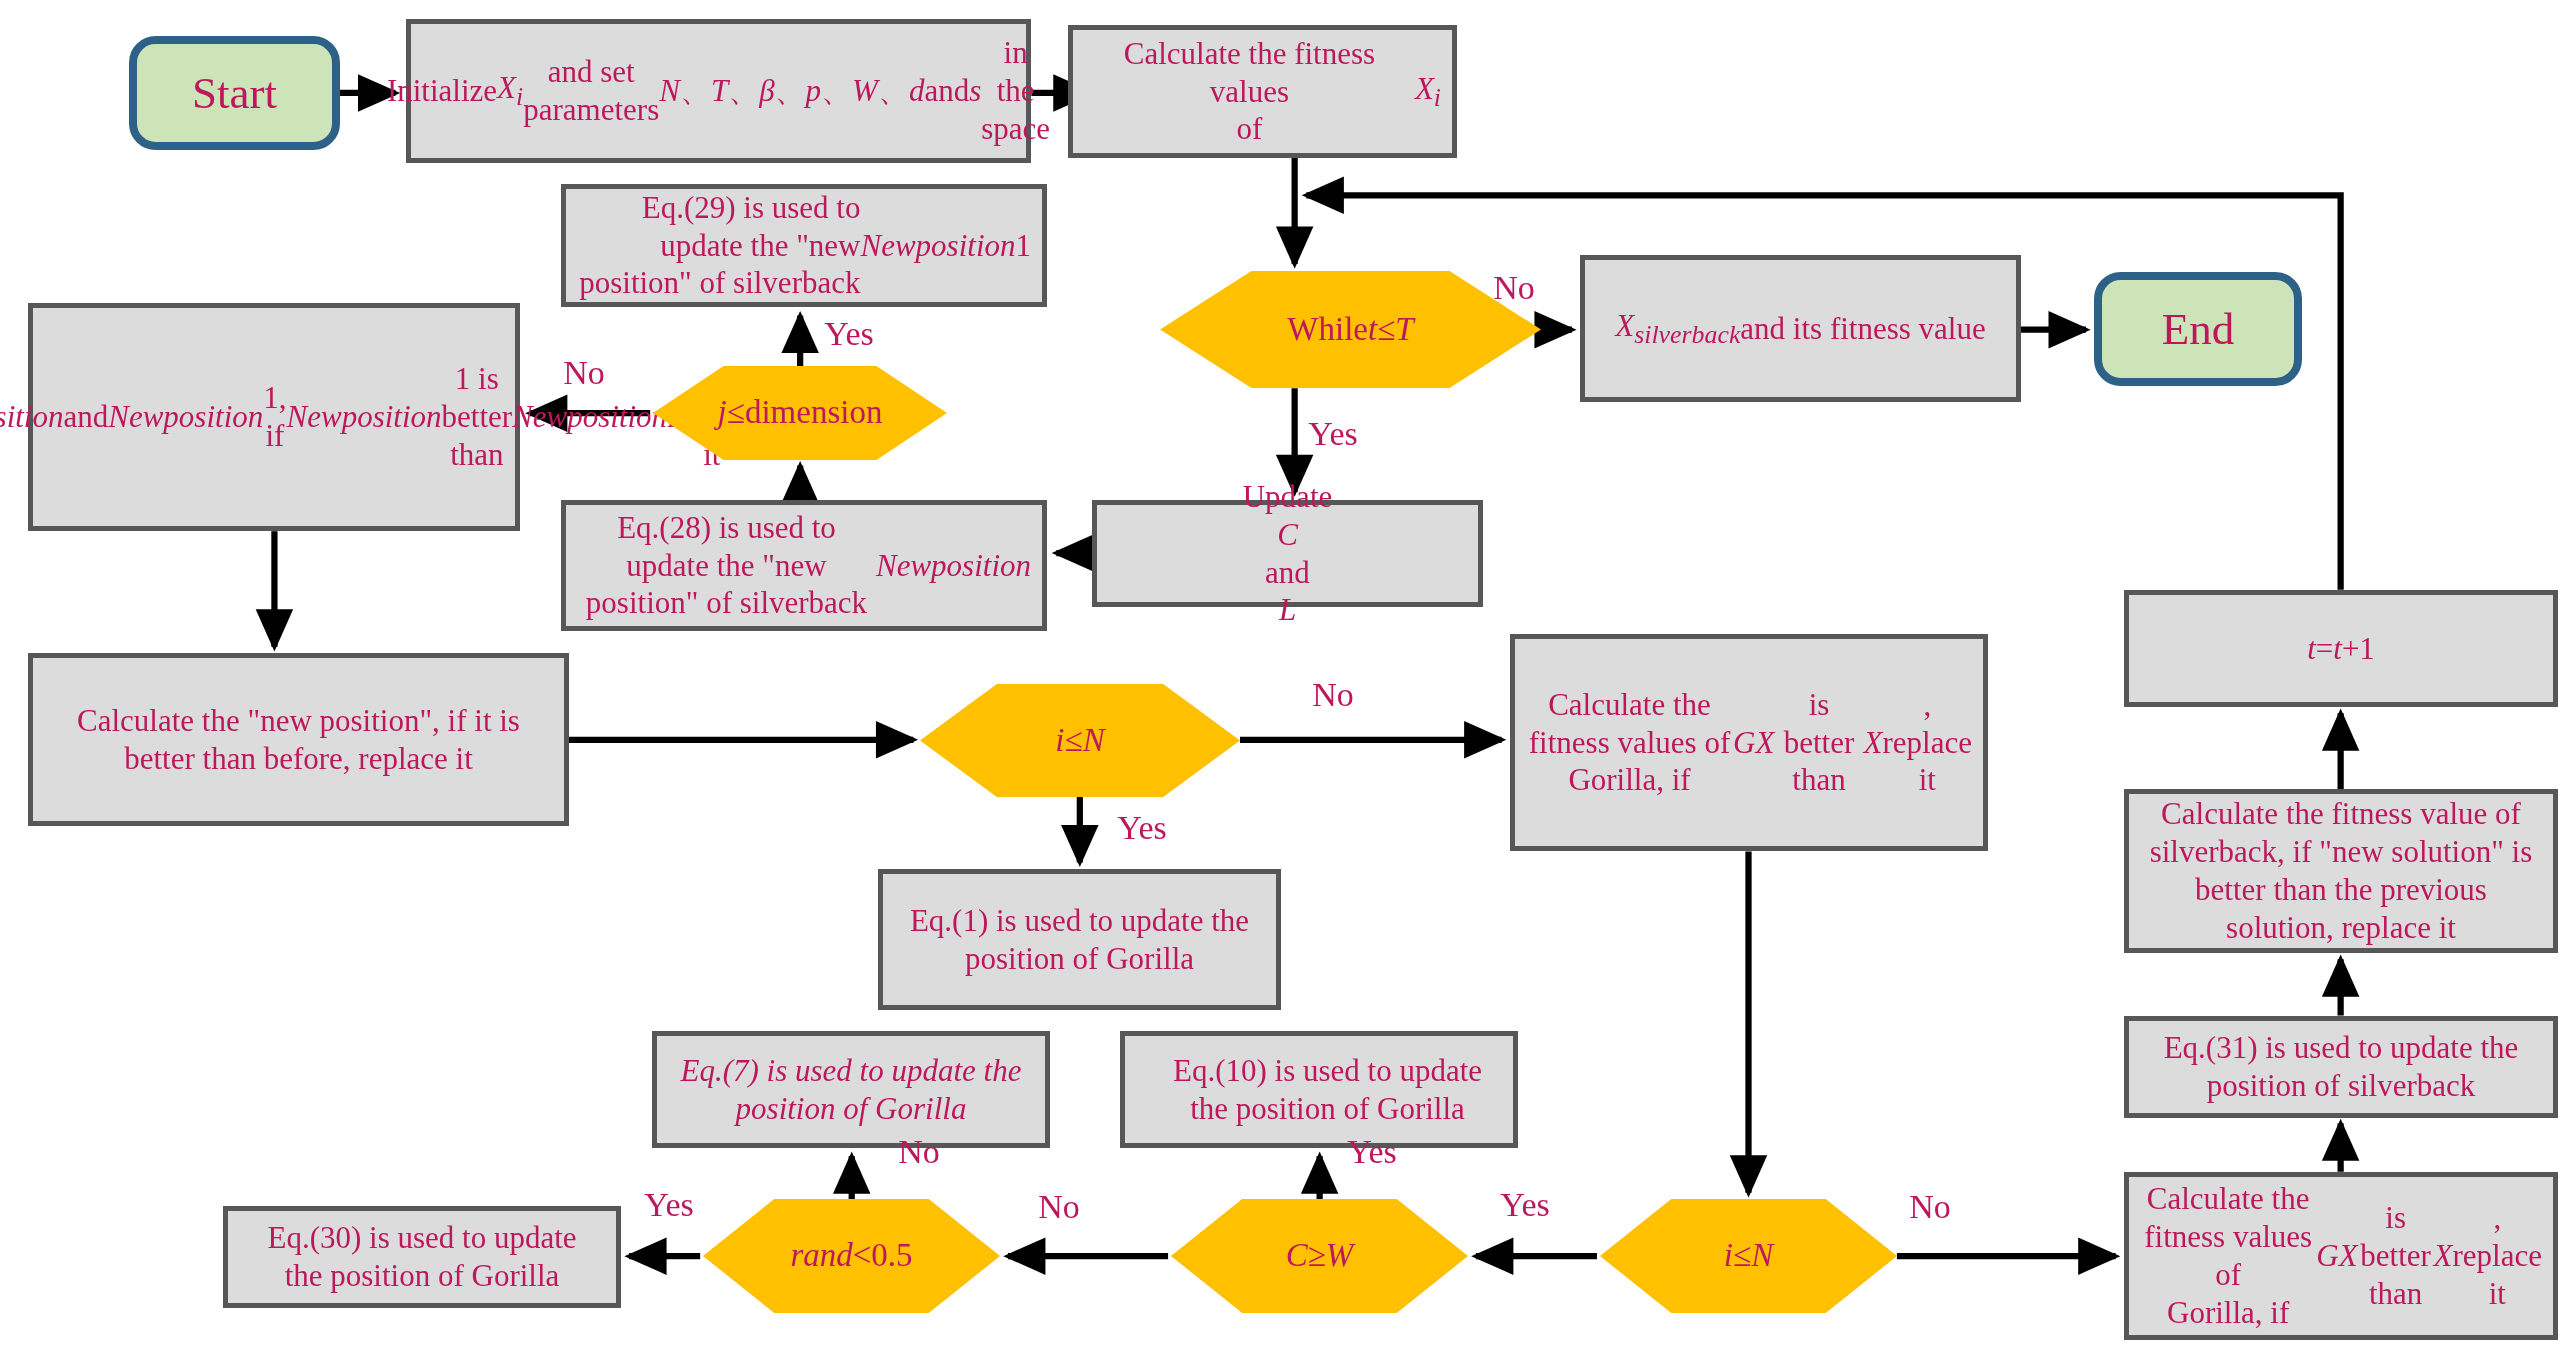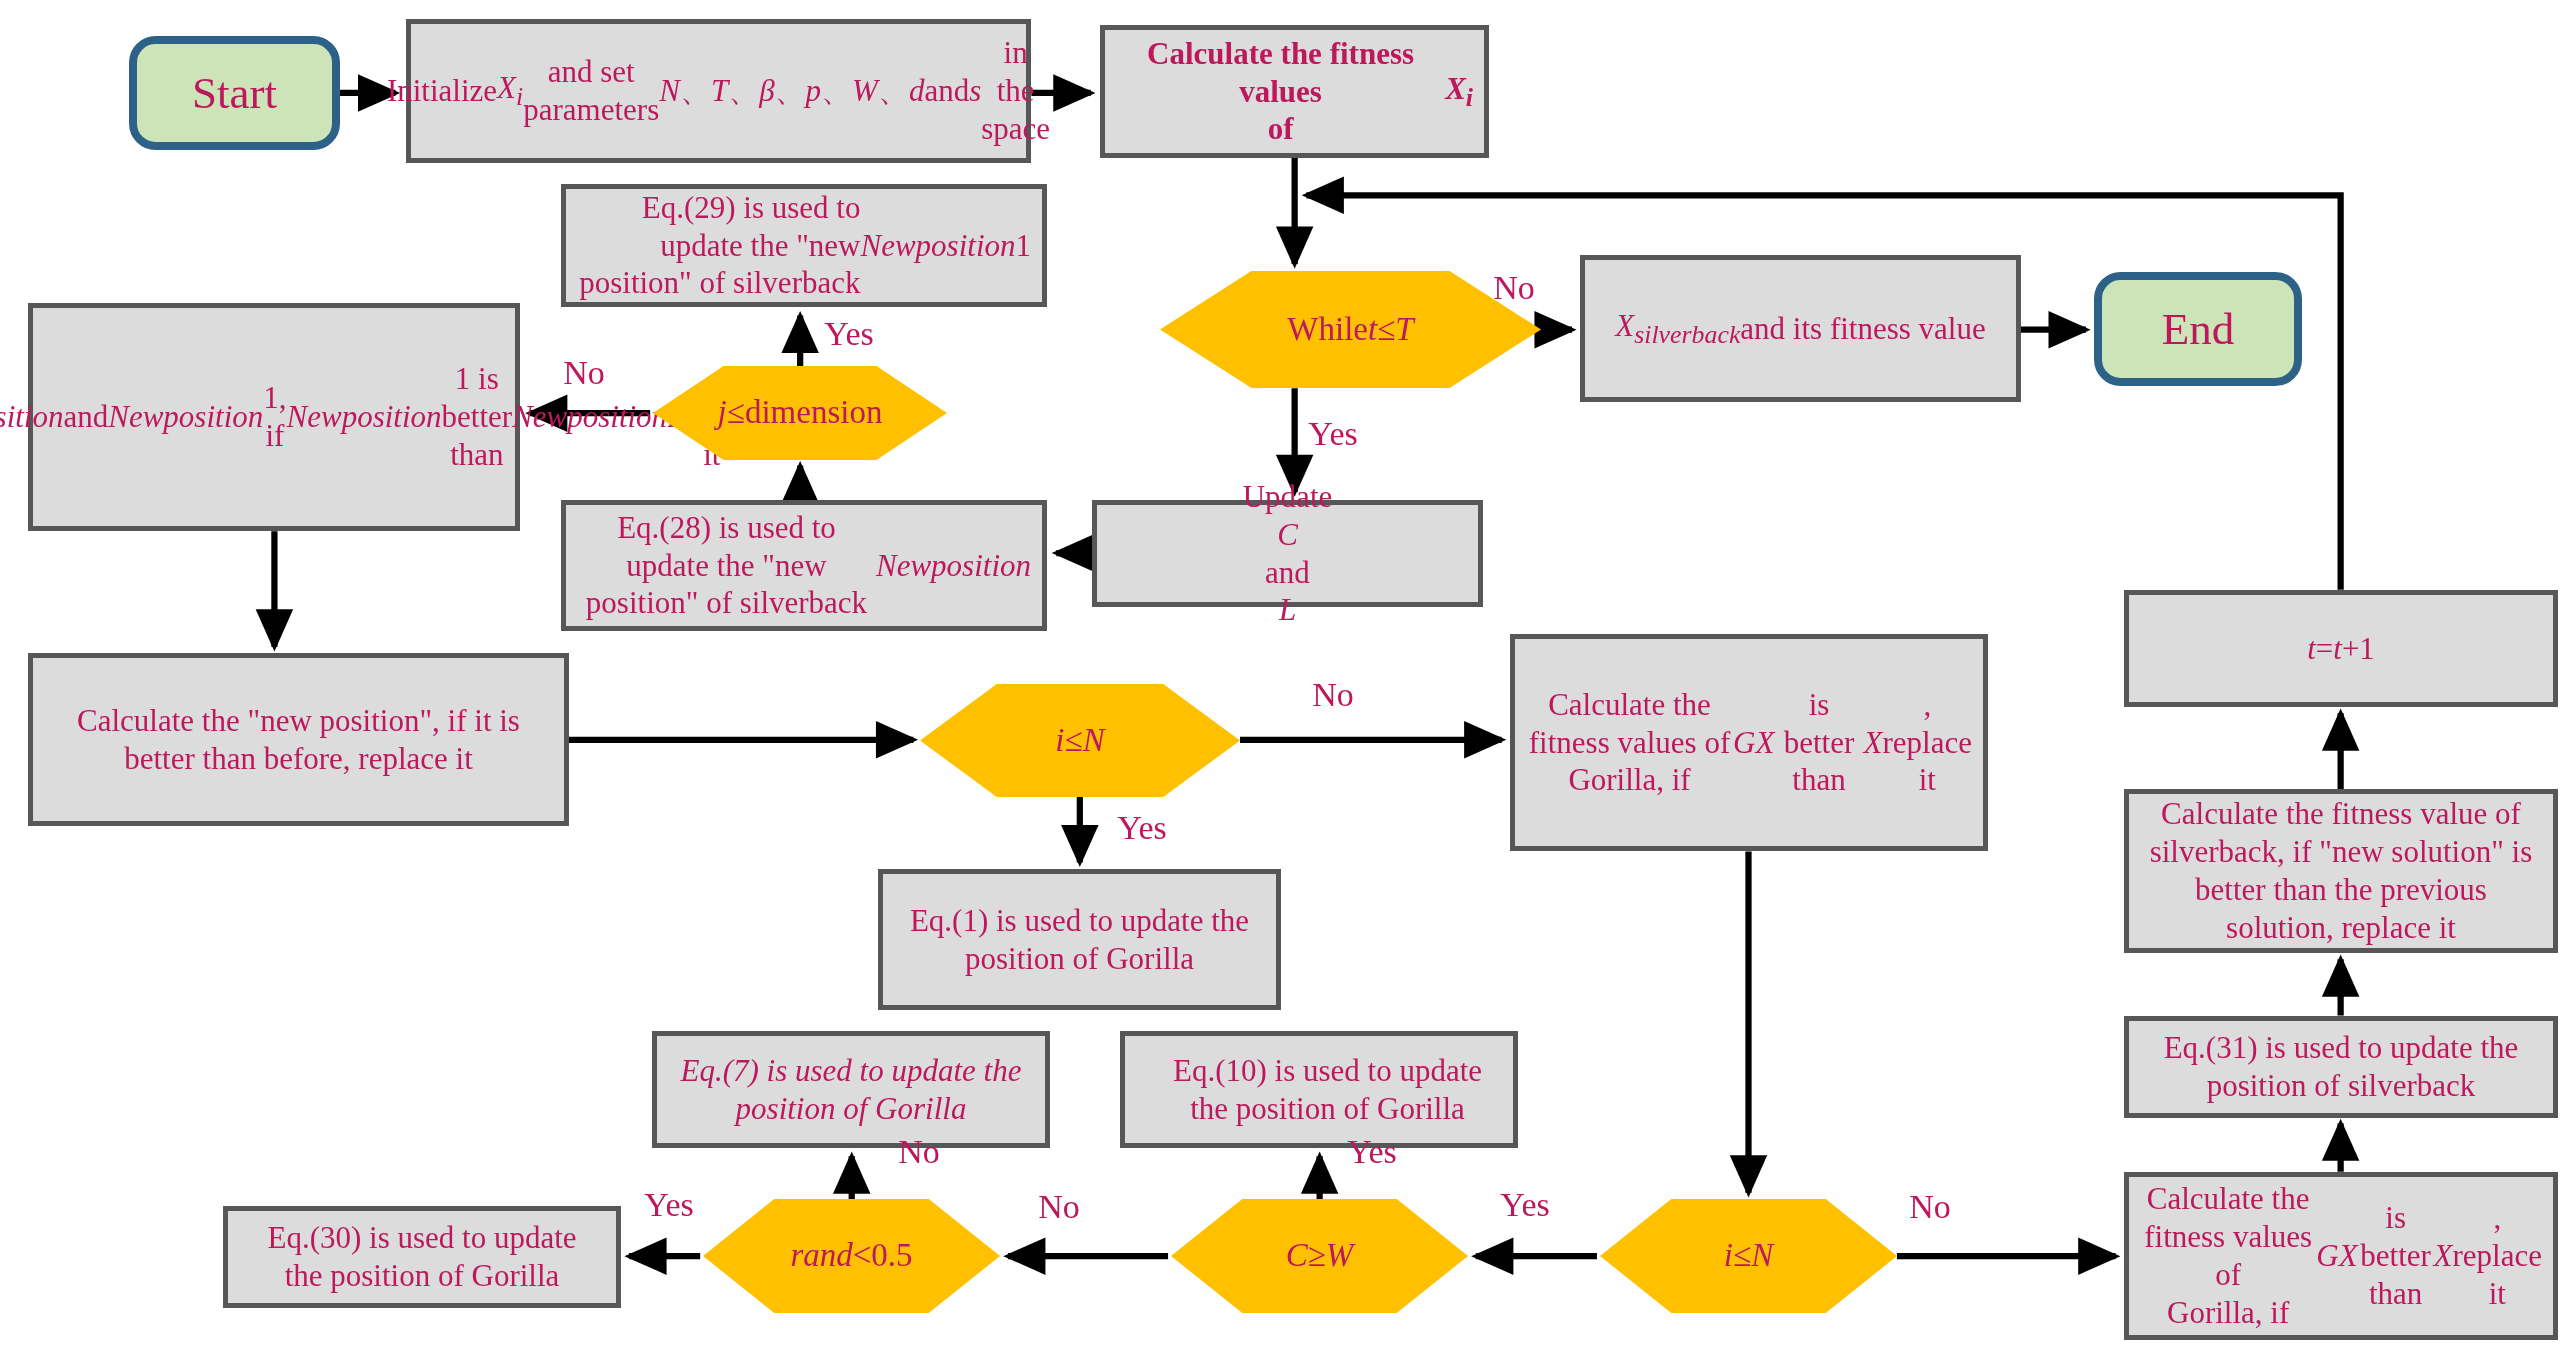--- a/index.html
+++ b/index.html
@@ -85,21 +85,21 @@
       <polyline points="1495,1608 1290,1608" marker-end="url(#ah)"></polyline>
       <polyline points="1090,1535 1090,1480" marker-end="url(#ah)"></polyline>
       <polyline points="896,1608 805,1608" marker-end="url(#ah)"></polyline>
     </g>
   </svg>
 
   <div class="node terminal" style="left:129px;top:36px;width:211px;height:114px;">Start</div>
 
   <div class="node process" style="left:406px;top:19px;width:625px;height:144px;">Initialize <i>X<sub>i</sub></i> and set parameters<br><i>N</i>、<i>T</i>、<i>β</i>、<i>p</i>、<i>W</i>、<i>d</i> and <i>s</i> in the space</div>
 
-  <div class="node process" style="left:1100px;top:25px;width:389px;height:133px;font-weight:bold;">Calculate the fitness values<br>of <i>X<sub>i</sub></i></div>
+  <div class="node process" style="left:1068px;top:25px;width:389px;height:133px;">Calculate the fitness values<br>of <i>X<sub>i</sub></i></div>
 
   <div class="node process" style="left:561px;top:184px;width:486px;height:123px;text-align:right;">Eq.(29) is used to update the "new<br>position" of silverback<br><i>Newposition</i>1</div>
 
   <div class="node decision" style="left:1160px;top:271px;width:381px;height:117px;">While<br><i>t</i> ≤ <i>T</i></div>
 
   <div class="node process" style="left:1580px;top:255px;width:441px;height:147px;"><i>X<sub>silverback</sub></i> and its fitness value</div>
 
   <div class="node terminal" style="left:2094px;top:272px;width:208px;height:114px;">End</div>
 
   <div class="node process" style="left:28px;top:303px;width:492px;height:228px;">Calculate the fitness values of<br><i>Newposition</i> and <i>Newposition</i>1, if<br><i>Newposition</i>1 is better than<br><i>Newposition</i>, replace it</div>

